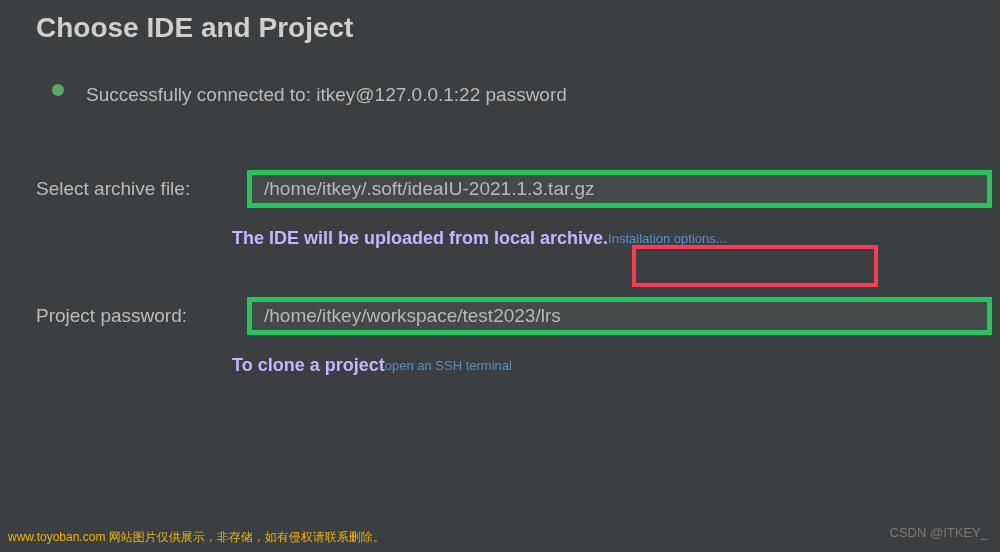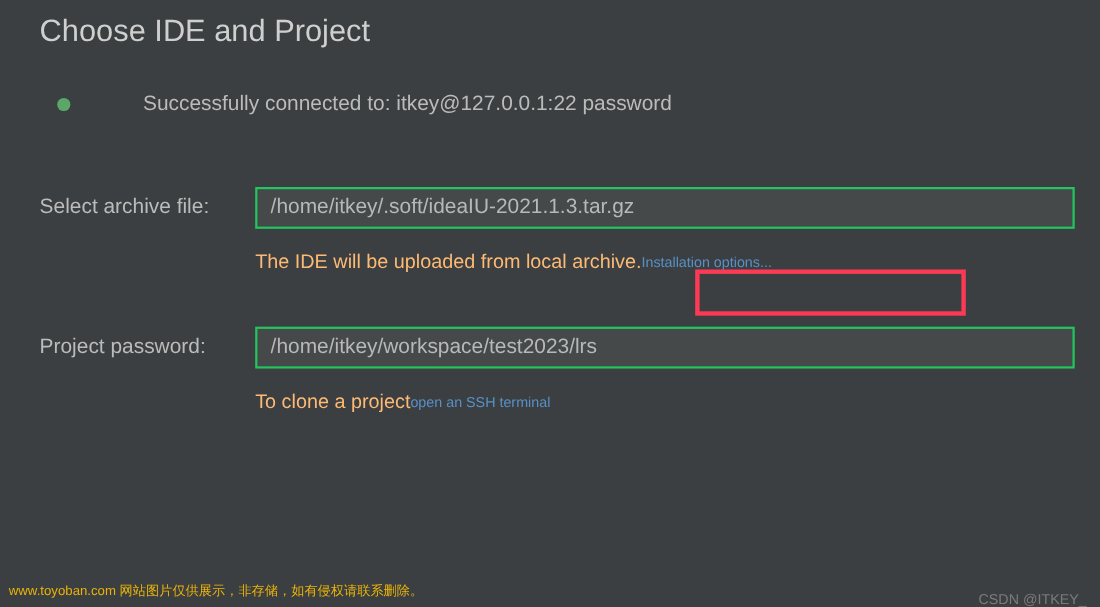--- a/index.html
+++ b/index.html
@@ -11,96 +11,97 @@
       width: 1000px;
       height: 552px;
       background: #3c3f41;
       font-family: -apple-system, "Segoe UI", Arial, sans-serif;
       color: #bbbbbb;
       overflow: hidden;
       position: relative;
     }
     .page-title {
       font-size: 28px;
-      font-weight: 400;
+      font-weight: 700;
       color: #cfcfcf;
       padding: 12px 0 0 36px;
     }
     .status-row {
       display: flex;
-      align-items: center;
+      align-items: flex-start;
       padding: 40px 0 0 52px;
-      gap: 44px;
     }
     .status-dot {
       width: 12px;
       height: 12px;
       border-radius: 50%;
       background: #59a869;
       margin-right: 22px;
     }
     .status-text {
       font-size: 19px;
       color: #bbbbbb;
     }
     .form-area {
       padding: 64px 0 0 0;
     }
     .form-row {
       display: flex;
       align-items: center;
       margin-bottom: 20px;
+      gap: 15px;
     }
     .form-label {
       width: 232px;
       text-align: left;
       padding-left: 36px;
       font-size: 19px;
       color: #bbbbbb;
     }
     .form-input {
       width: 745px;
       height: 38px;
       background: #45494a;
-      border: 2px solid #22c55e;
+      border: 5px solid #22c55e;
       color: #b8b8b8;
       font-size: 19px;
       padding: 0 12px;
       font-family: inherit;
     }
     .helper-row {
       display: flex;
       align-items: center;
       padding-left: 232px;
       margin-bottom: 26px;
     }
     .helper-text {
       font-size: 18px;
-      color: #fdba74;
+      color: #c4b5fd;
+      font-weight: bold;
     }
     .link {
       color: #5890c6;
       cursor: pointer;
       font-size: 13px;
     }
     .highlight-box {
       position: absolute;
       border: 4px solid #fd3a56;
       pointer-events: none;
     }
     .footer-left {
       position: absolute;
       bottom: 6px;
       left: 8px;
       font-size: 12px;
       color: #eab308;
     }
     .footer-right {
       position: absolute;
-      bottom: 0;
+      bottom: 12px;
       right: 12px;
       font-size: 13px;
       color: #7a7a7a;
     }
   </style>
 </head>
 <body>
 
 <h1 class="page-title">Choose IDE and Project</h1>
 

